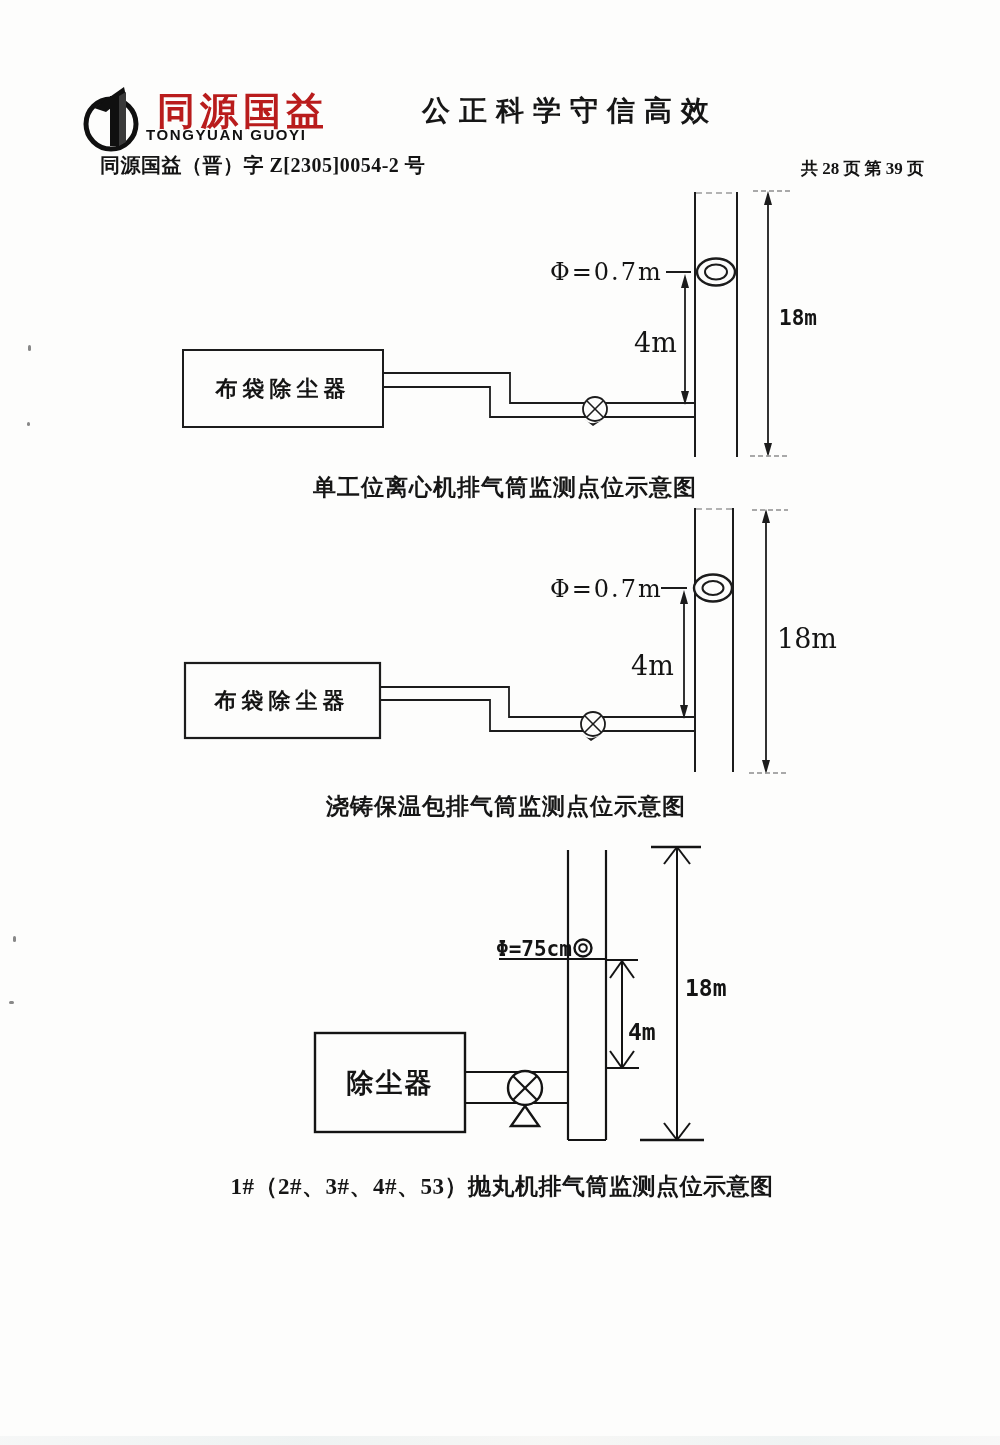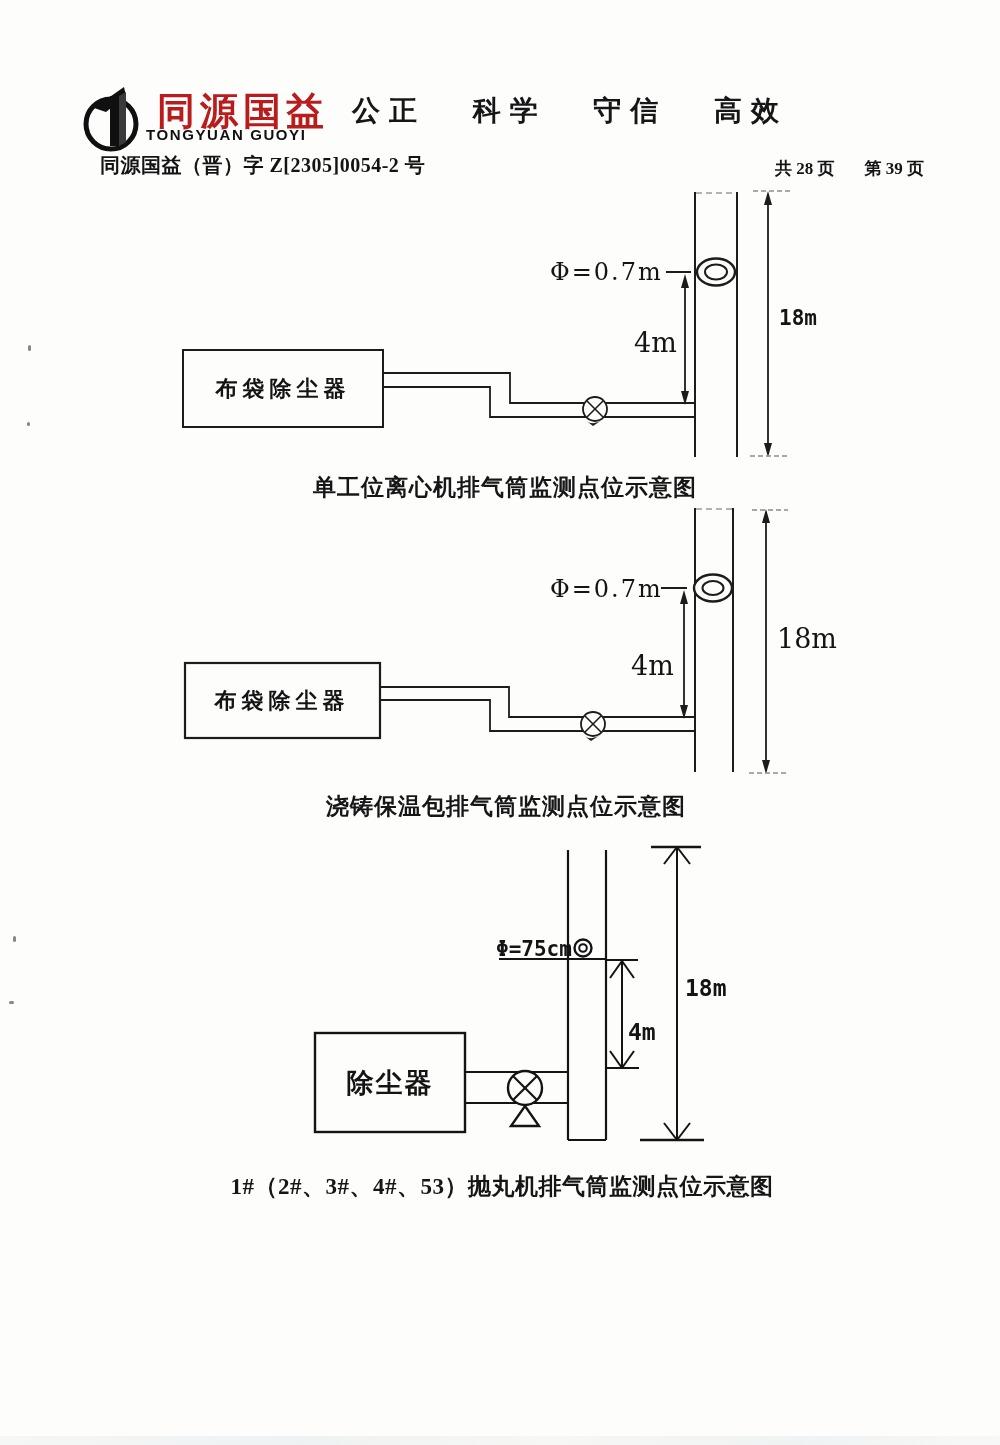--- a/index.html
+++ b/index.html
@@ -21,36 +21,36 @@
     color:#b91c1c;white-space:nowrap;
   }
   .brand-en{
     position:absolute;left:146px;top:126px;
     font-family:"Liberation Sans", sans-serif;
     font-size:15px;font-weight:700;letter-spacing:1.6px;
     color:#101010;white-space:nowrap;
   }
   .slogans{
     position:absolute;left:352px;top:92px;width:436px;
-    display:flex;justify-content:space-between;
+    display:flex;justify-content:center;
     font-family:"Liberation Serif", serif;
     font-size:28px;font-weight:700;letter-spacing:9px;
     color:#161616;
   }
   .doc-number{
     position:absolute;left:100px;top:152px;
     font-family:"Liberation Serif", serif;
     font-size:20px;font-weight:700;letter-spacing:0.5px;
     color:#141414;white-space:nowrap;text-align:center;
   }
   .page-info{
     position:absolute;right:76px;top:157px;
     font-family:"Liberation Serif", serif;
     font-size:17px;font-weight:600;color:#141414;
-    display:flex;gap:30px;white-space:nowrap;
+    display:flex;gap:4px;white-space:nowrap;
   }
   
   .diag{position:absolute;left:0;}
   .caption{
     position:absolute;
     font-family:"Liberation Serif", serif;
     font-weight:700;color:#161616;
     text-align:center;white-space:nowrap;
   }
   .caption1{left:0;width:1010px;top:472px;font-size:23px;letter-spacing:1px;}

